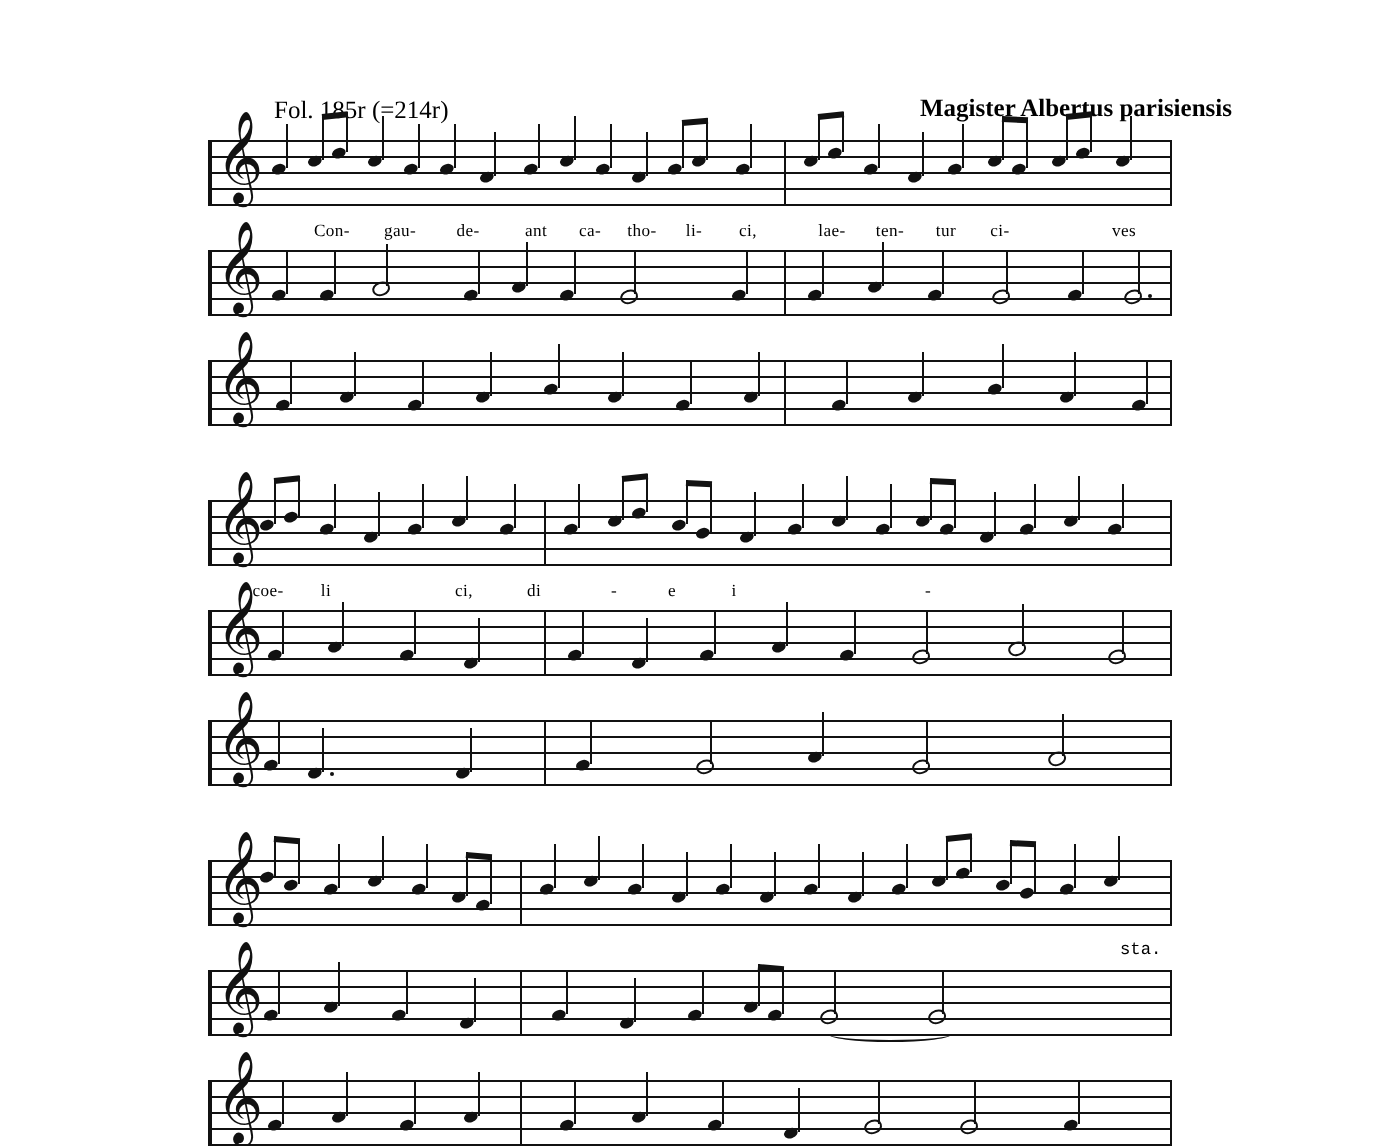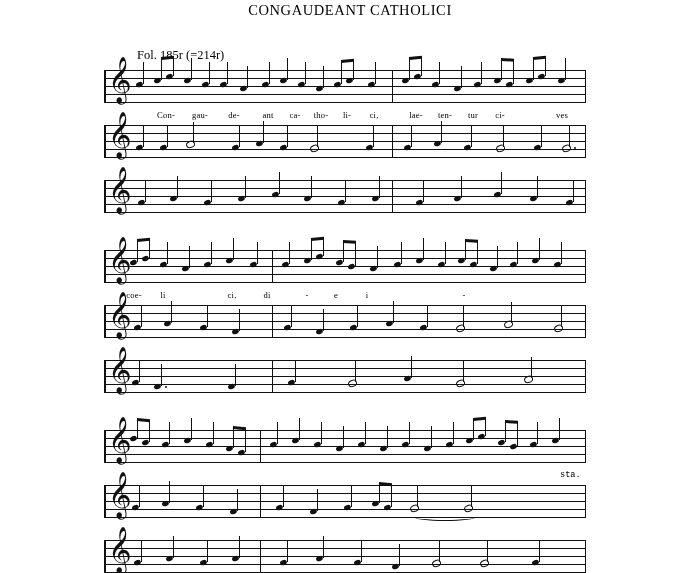--- a/index.html
+++ b/index.html
@@ -175,22 +175,22 @@
     position: absolute;
     font-size: 8.6px;
     font-family: Liberation Mono, monospace;
   }
 </style>
 </head>
 <body>
 
 <div class="page">
 
-  <div class="title">CONGAUDEANT CATHOLICI</div>
   <div class="folio">Fol. 185r (=214r)</div>
+  <div class="composer">Magister Albertus parisiensis</div>
 
   <div class="system" style="top:70px;">
 
     <div class="stave" style="top:0px;">
       <div class="line l0"></div>
       <div class="line l1"></div>
       <div class="line l2"></div>
       <div class="line l3"></div>
       <div class="line l4"></div>
       <div class="startbar"></div>

